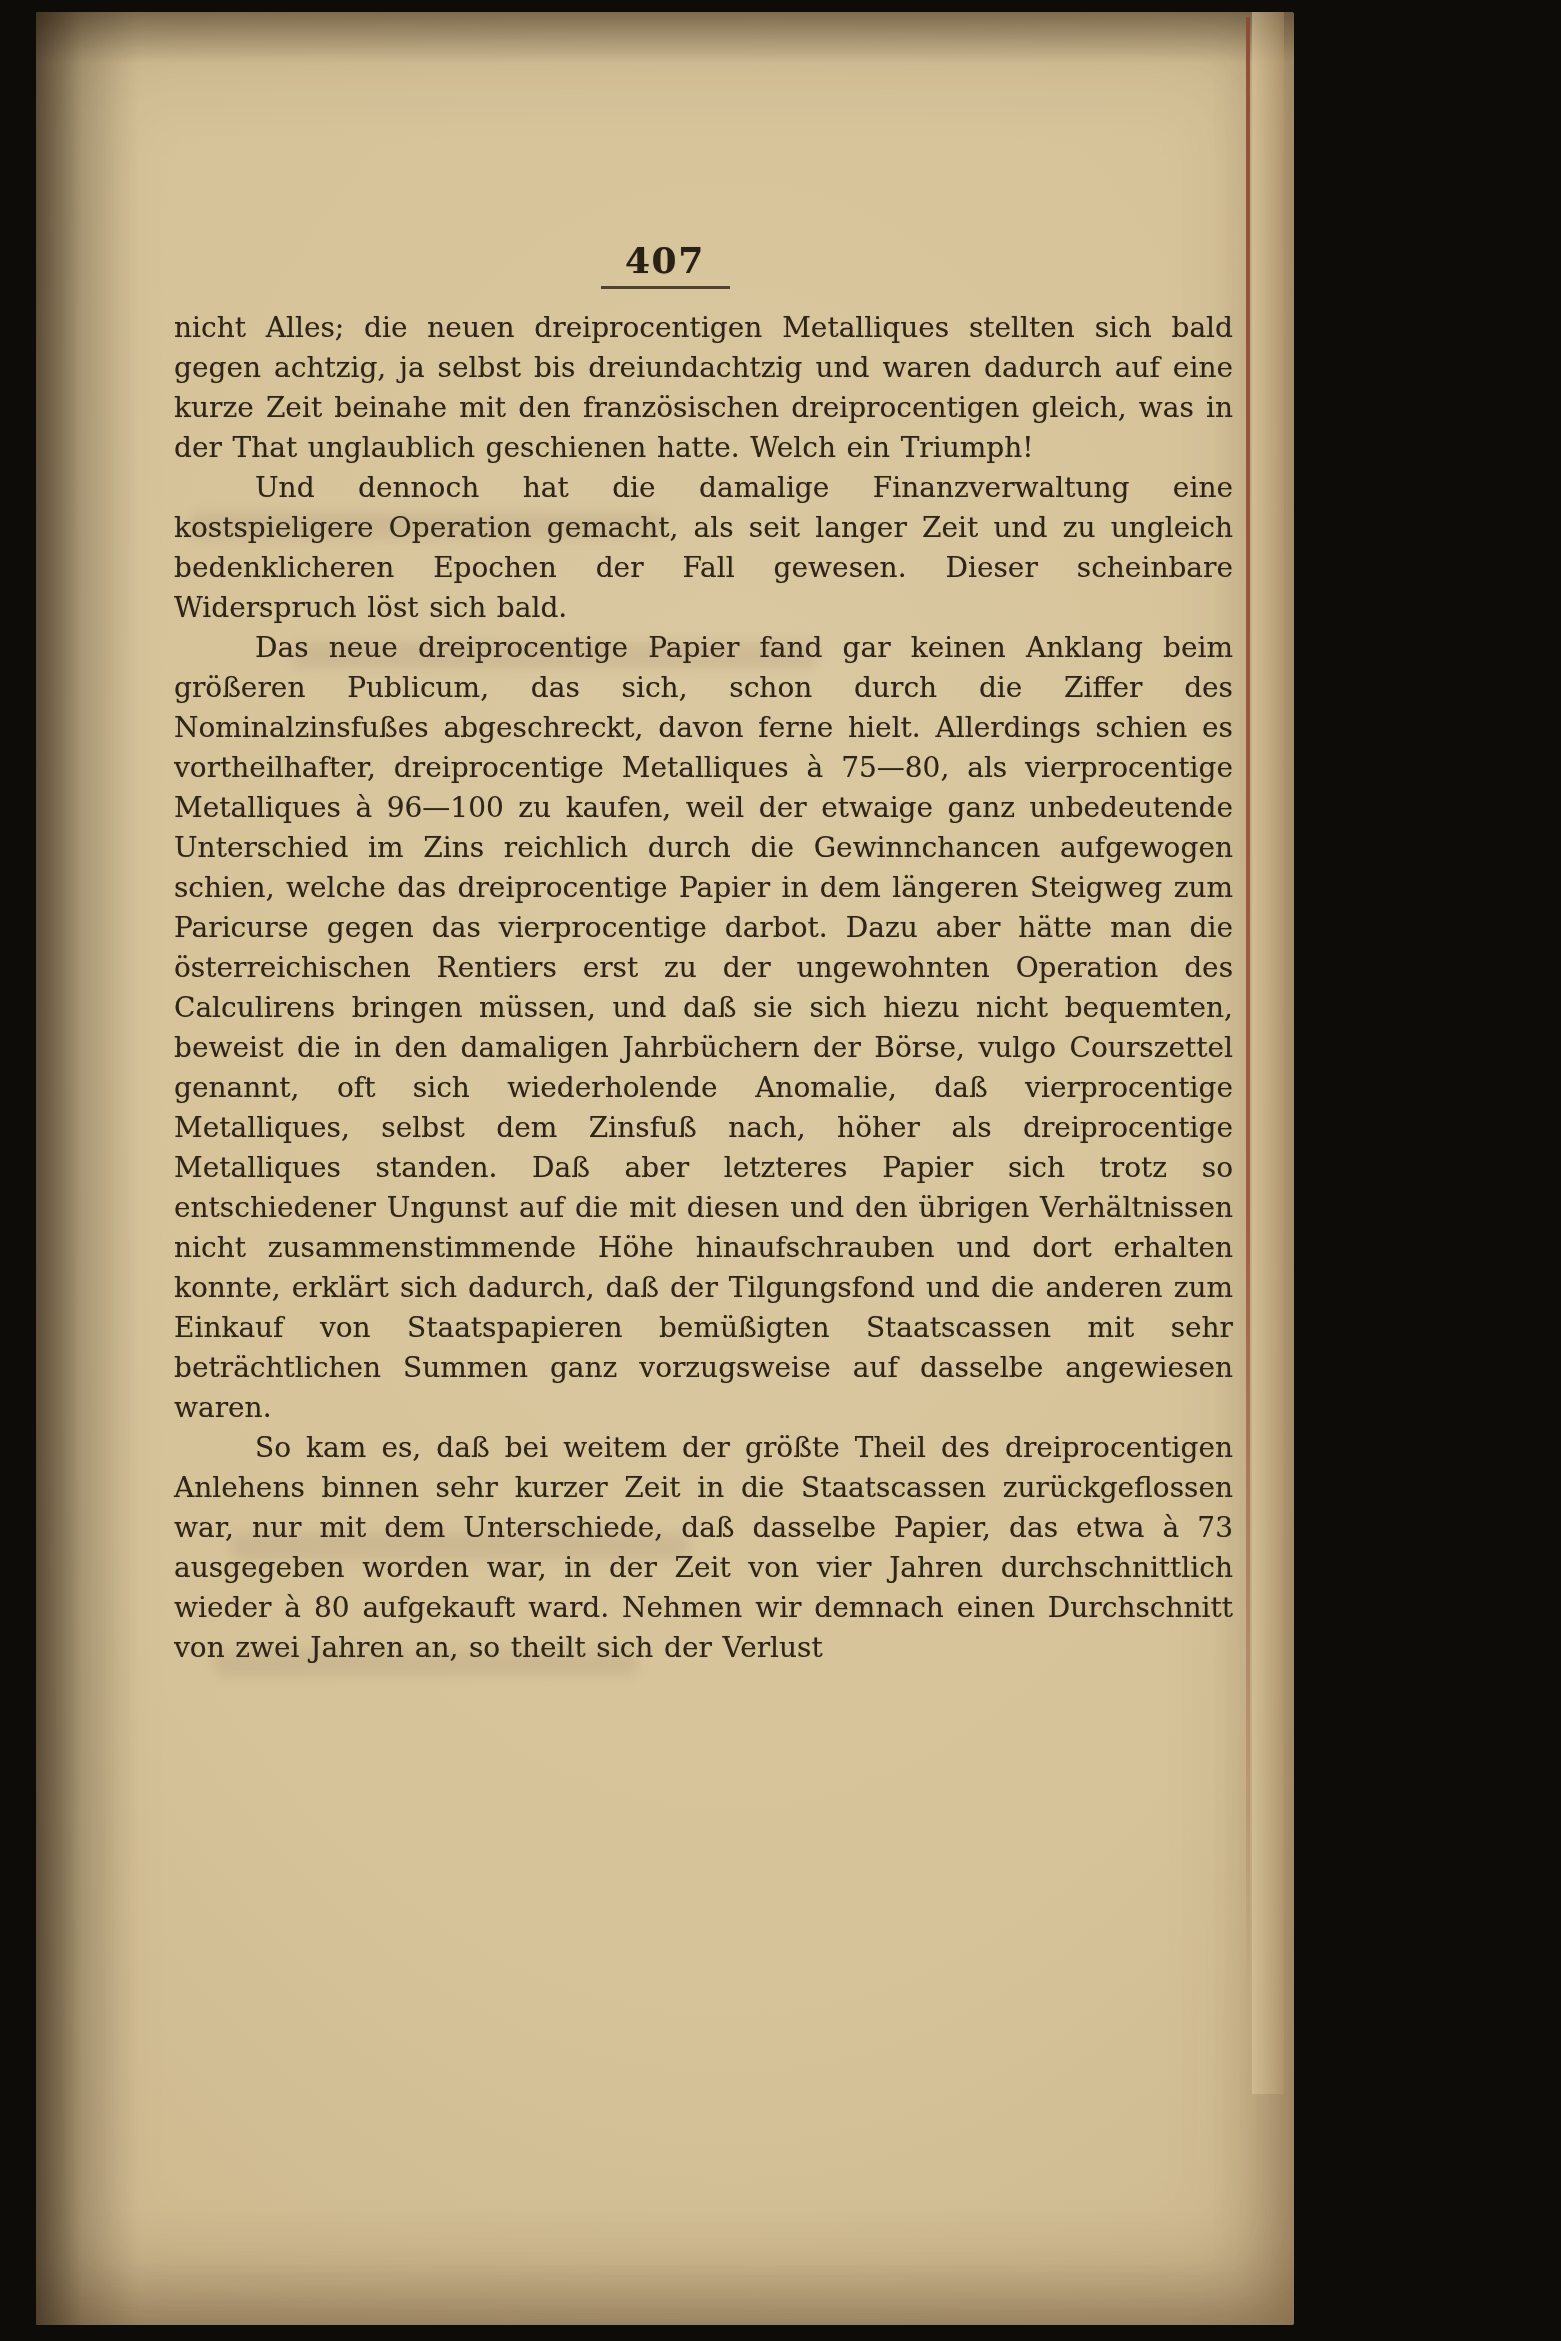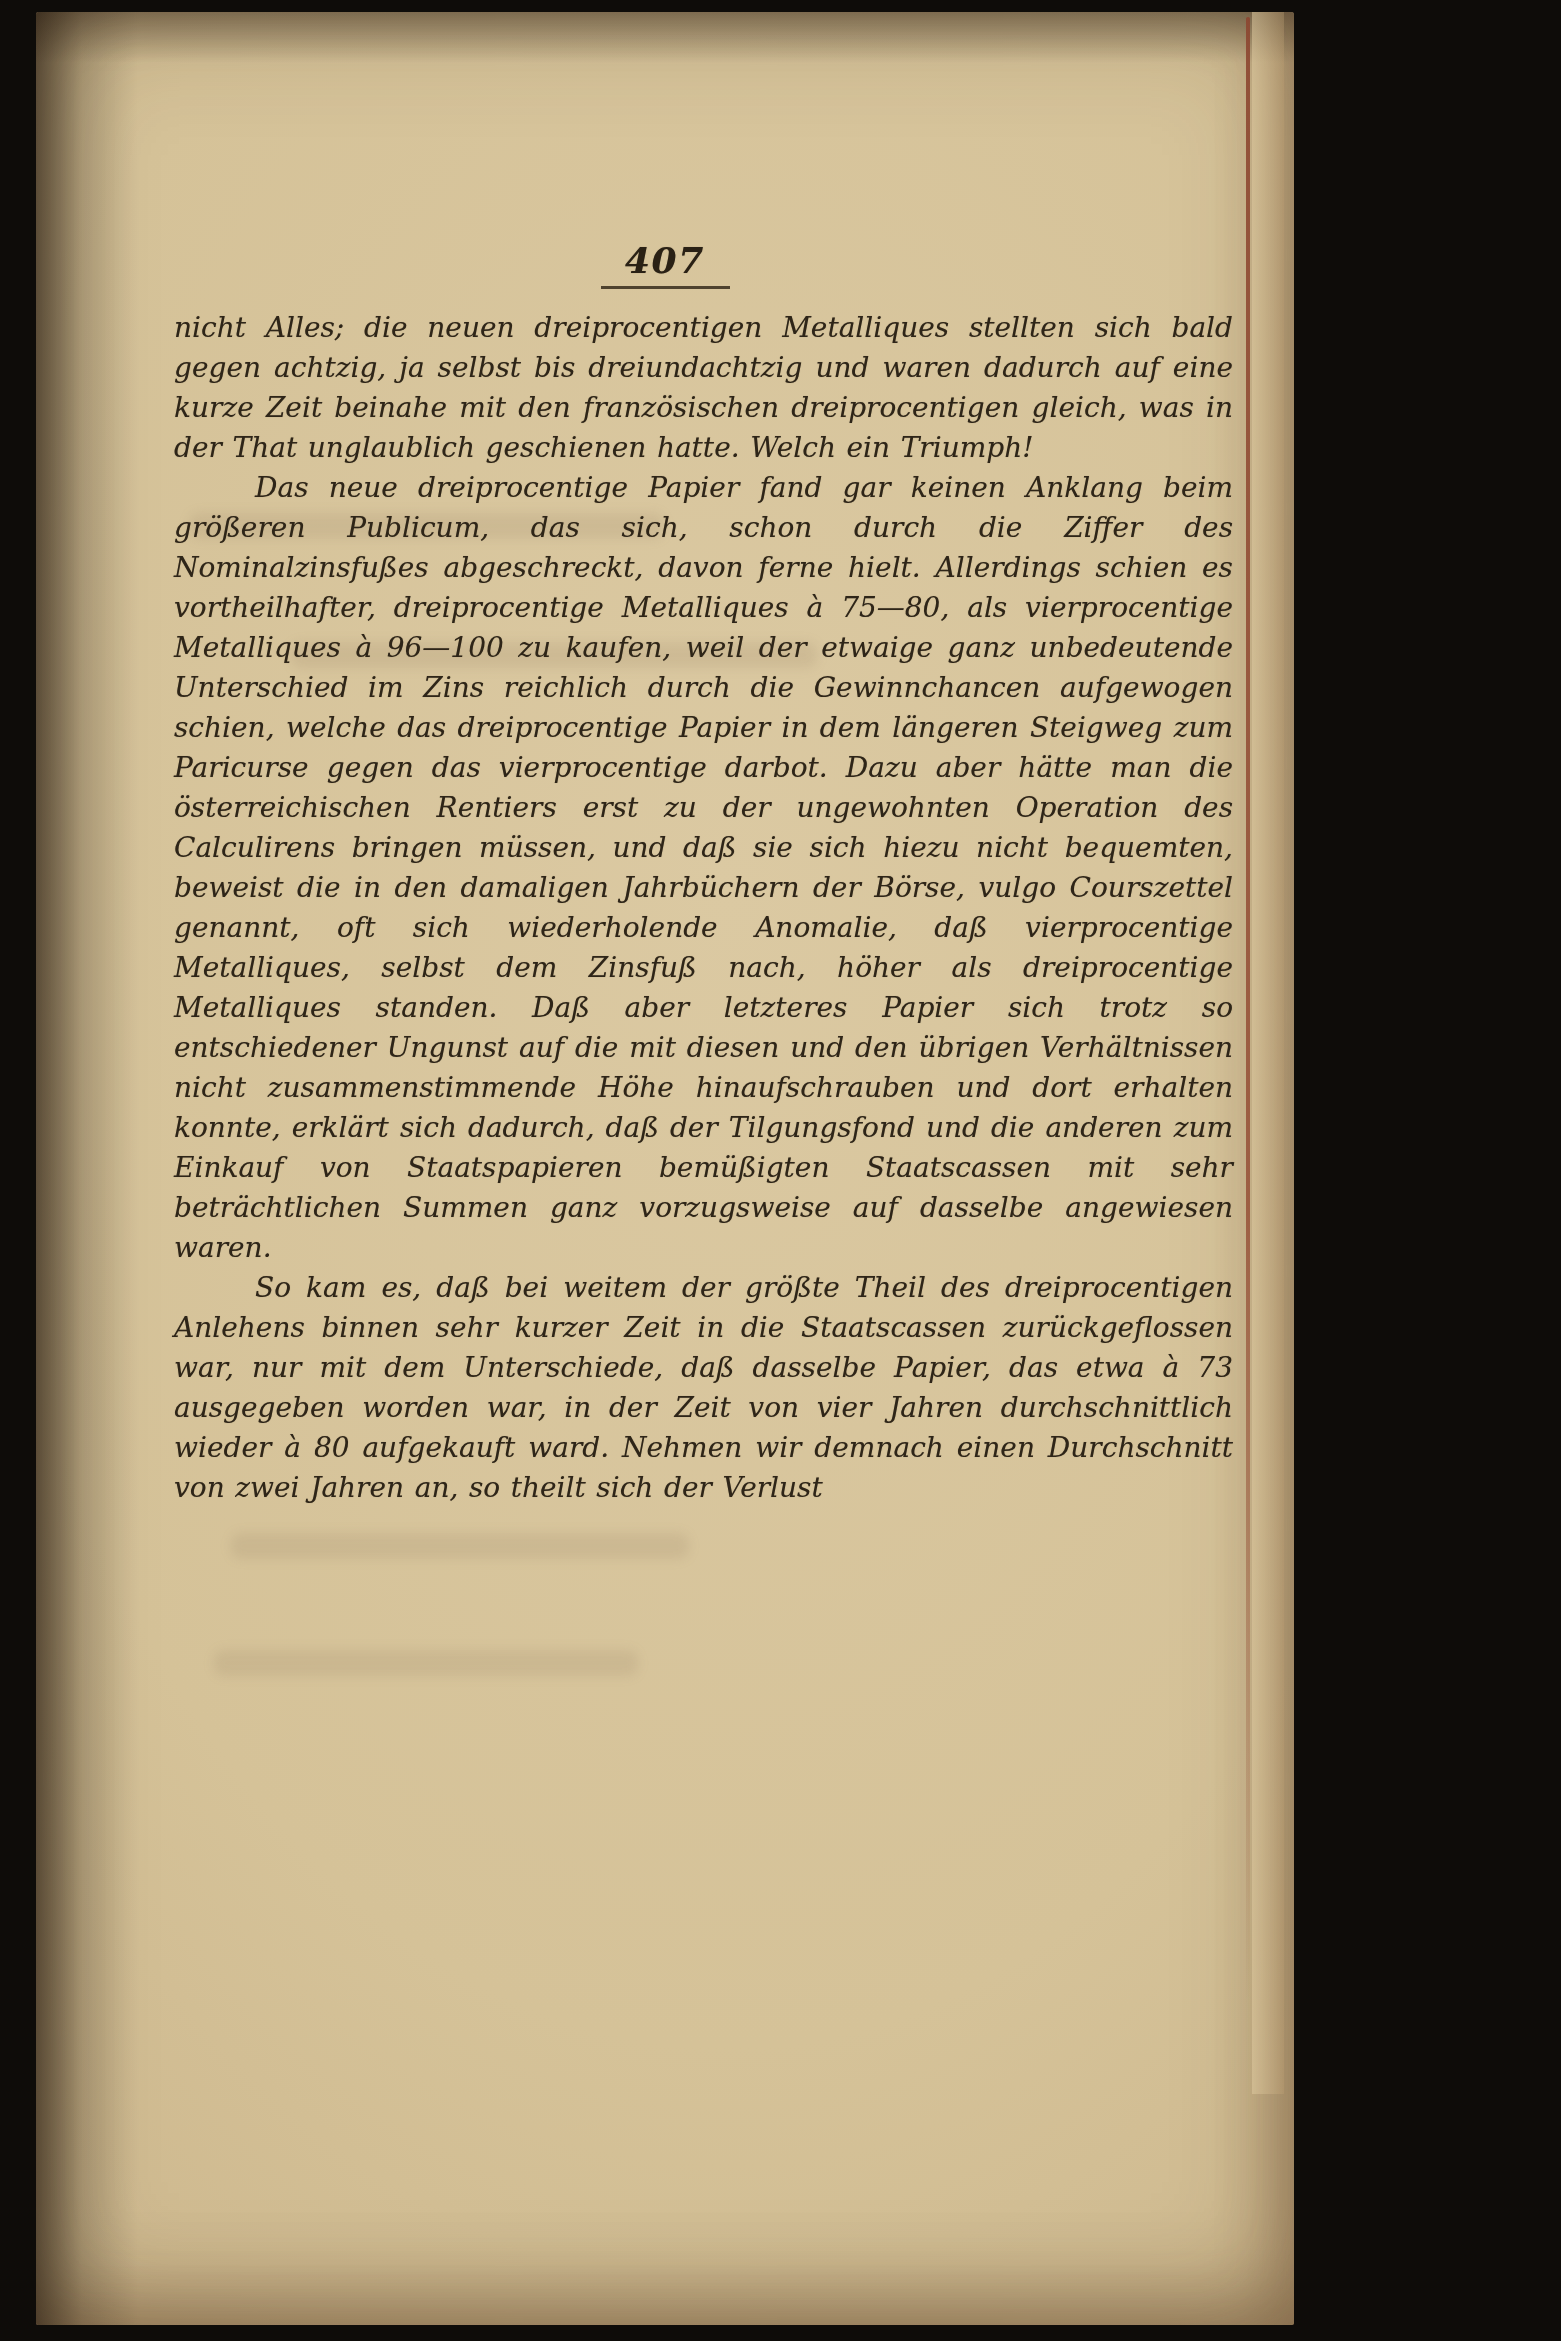--- a/index.html
+++ b/index.html
@@ -10,21 +10,20 @@
     background: #0e0c09;
     overflow: hidden;
     font-family: "DejaVu Serif", serif;
   }
 
   .scan {
     position: relative;
     width: 1333px;
     height: 2342px;
     background: #0e0c09;
-    font-style: italic;
   }
 
   
   .page {
     position: absolute;
     left: 36px;
     top: 12px;
     right: 39px;
     bottom: 17px;
     background:
@@ -157,20 +156,21 @@
     <div class="bleed b3"></div>
     <div class="bleed b4"></div>
 
     <div class="pagenum-wrap">
       <div class="pagenum">407</div>
       <div class="pagenum-rule"></div>
     </div>
 
     <div class="text">
       <p class="para first">nicht Alles; die neuen dreiprocentigen Metalliques stellten sich bald gegen achtzig, ja selbst bis dreiundachtzig und waren dadurch auf eine kurze Zeit beinahe mit den französischen dreiprocentigen gleich, was in der That unglaublich geschienen hatte. Welch ein Triumph!</p>
+      <p class="para">Und dennoch hat die damalige Finanzverwaltung eine kostspieligere Operation gemacht, als seit langer Zeit und zu ungleich bedenklicheren Epochen der Fall gewesen. Dieser scheinbare Widerspruch löst sich bald.</p>
       <p class="para">Das neue dreiprocentige Papier fand gar keinen Anklang beim größeren Publicum, das sich, schon durch die Ziffer des Nominalzinsfußes abgeschreckt, davon ferne hielt. Allerdings schien es vortheilhafter, dreiprocentige Metalliques à 75—80, als vierprocentige Metalliques à 96—100 zu kaufen, weil der etwaige ganz unbedeutende Unterschied im Zins reichlich durch die Gewinnchancen aufgewogen schien, welche das dreiprocentige Papier in dem längeren Steigweg zum Paricurse gegen das vierprocentige darbot. Dazu aber hätte man die österreichischen Rentiers erst zu der ungewohnten Operation des Calculirens bringen müssen, und daß sie sich hiezu nicht bequemten, beweist die in den damaligen Jahrbüchern der Börse, vulgo Courszettel genannt, oft sich wiederholende Anomalie, daß vierprocentige Metalliques, selbst dem Zinsfuß nach, höher als dreiprocentige Metalliques standen. Daß aber letzteres Papier sich trotz so entschiedener Ungunst auf die mit diesen und den übrigen Verhältnissen nicht zusammenstimmende Höhe hinaufschrauben und dort erhalten konnte, erklärt sich dadurch, daß der Tilgungsfond und die anderen zum Einkauf von Staatspapieren bemüßigten Staatscassen mit sehr beträchtlichen Summen ganz vorzugsweise auf dasselbe angewiesen waren.</p>
       <p class="para">So kam es, daß bei weitem der größte Theil des dreiprocentigen Anlehens binnen sehr kurzer Zeit in die Staatscassen zurückgeflossen war, nur mit dem Unterschiede, daß dasselbe Papier, das etwa à 73 ausgegeben worden war, in der Zeit von vier Jahren durchschnittlich wieder à 80 aufgekauft ward. Nehmen wir demnach einen Durchschnitt von zwei Jahren an, so theilt sich der Verlust</p>
     </div>
 
   </div>
 
 </div>
 
 
 </body></html>

